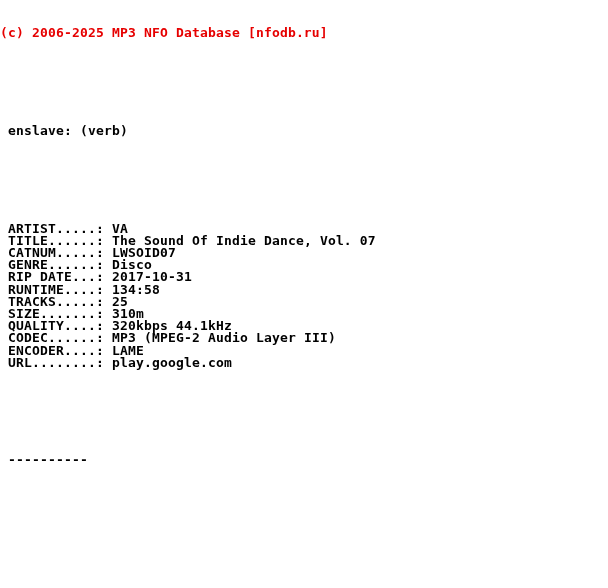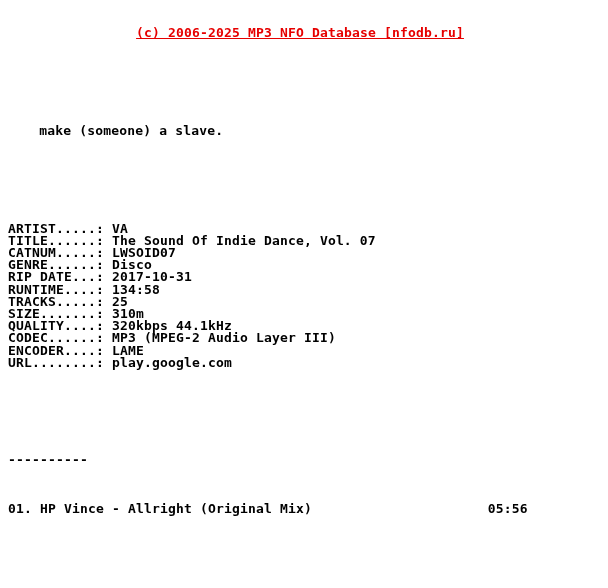--- a/index.html
+++ b/index.html
@@ -21,39 +21,36 @@
     font-weight: bold;
     font-size: 13px;
     line-height: 12.2px;
     letter-spacing: 0.17px;
     color: #000000;
     white-space: pre;
   }
   .header-line {
     width: 600px;
     margin-left: -8px;
-    text-align: center;
-    text-decoration: underline;
   }
   .blank-line { height: 12.2px; }
   .def-meaning { text-indent: 4ch; }
   .meta-row, .track-row { white-space: pre; }
 </style>
 </head>
 <body>
 
 <div class="nfo">
   <div class="header-line" style="color: rgb(230, 0, 0);">(c) 2006-2025 MP3 NFO Database [nfodb.ru]</div>
 
   <div class="blank-line"></div>
 
-  <div class="def-meaning">make (someone) a slave.</div>
+  <div class="def-term">enslave: (verb)</div>
 
   <div class="blank-line"></div>
 
   <div id="metadata"><div class="meta-row"><span>ARTIST.....: </span><span>VA</span></div><div class="meta-row"><span>TITLE......: </span><span>The Sound Of Indie Dance, Vol. 07</span></div><div class="meta-row"><span>CATNUM.....: </span><span>LWSOID07</span></div><div class="meta-row"><span>GENRE......: </span><span>Disco</span></div><div class="meta-row"><span>RIP DATE...: </span><span>2017-10-31</span></div><div class="meta-row"><span>RUNTIME....: </span><span>134:58</span></div><div class="meta-row"><span>TRACKS.....: </span><span>25</span></div><div class="meta-row"><span>SIZE.......: </span><span>310m</span></div><div class="meta-row"><span>QUALITY....: </span><span>320kbps 44.1kHz</span></div><div class="meta-row"><span>CODEC......: </span><span>MP3 (MPEG-2 Audio Layer III)</span></div><div class="meta-row"><span>ENCODER....: </span><span>LAME</span></div><div class="meta-row"><span>URL........: </span><span>play.google.com</span></div></div>
 
   <div class="blank-line"></div>
 
   <div class="tl-underline">----------</div>
 
-  <div id="tracks"><div class="track-row"><span>01. </span><span>HP Vince - Allright (Original Mix)                      </span><span>05:56</span></div></div>
 </div>
 
 </body></html>

